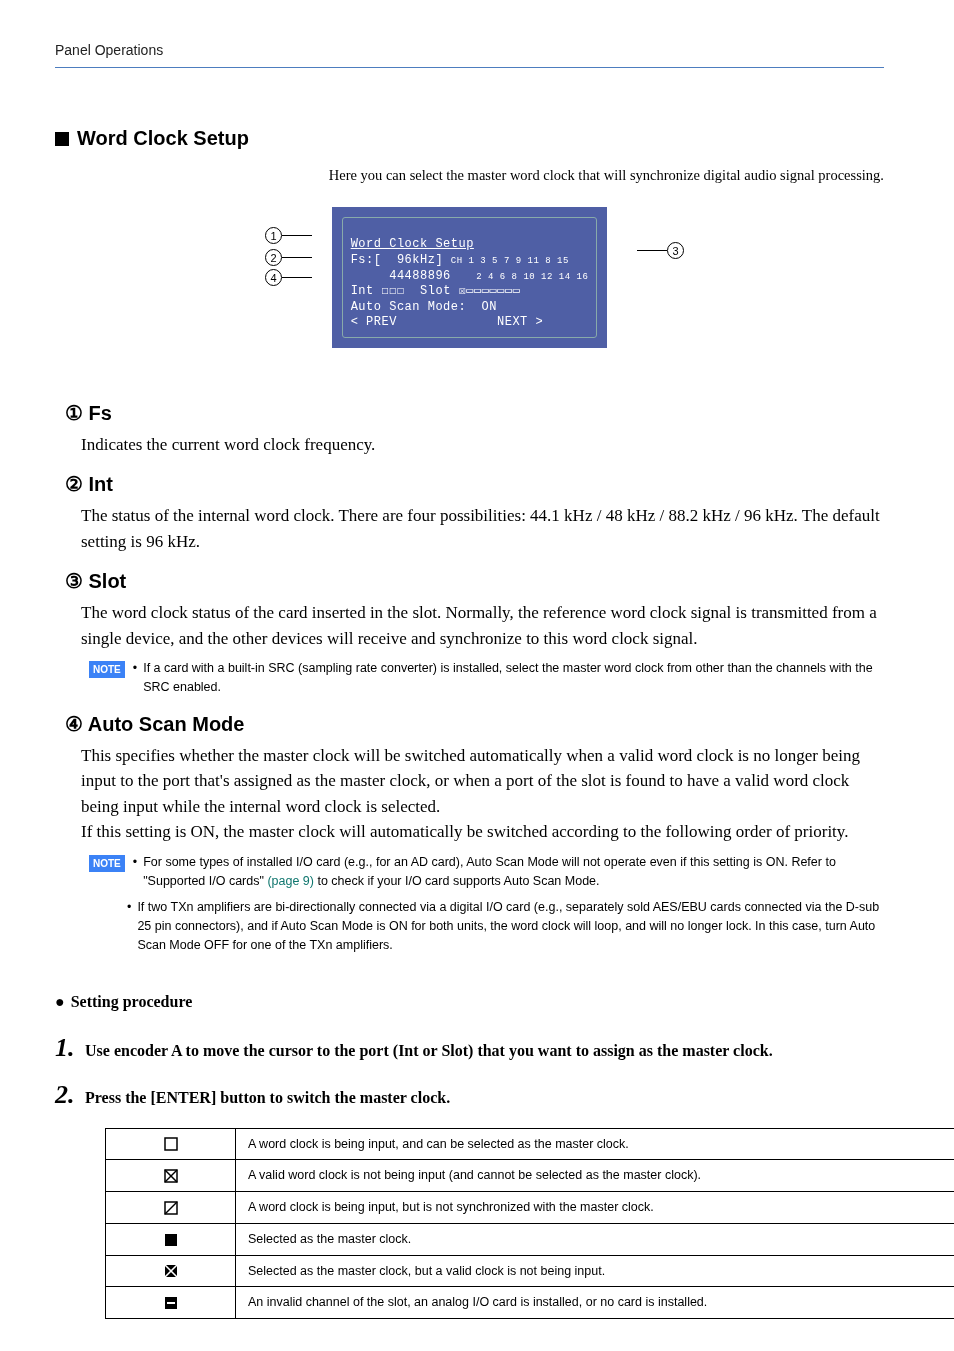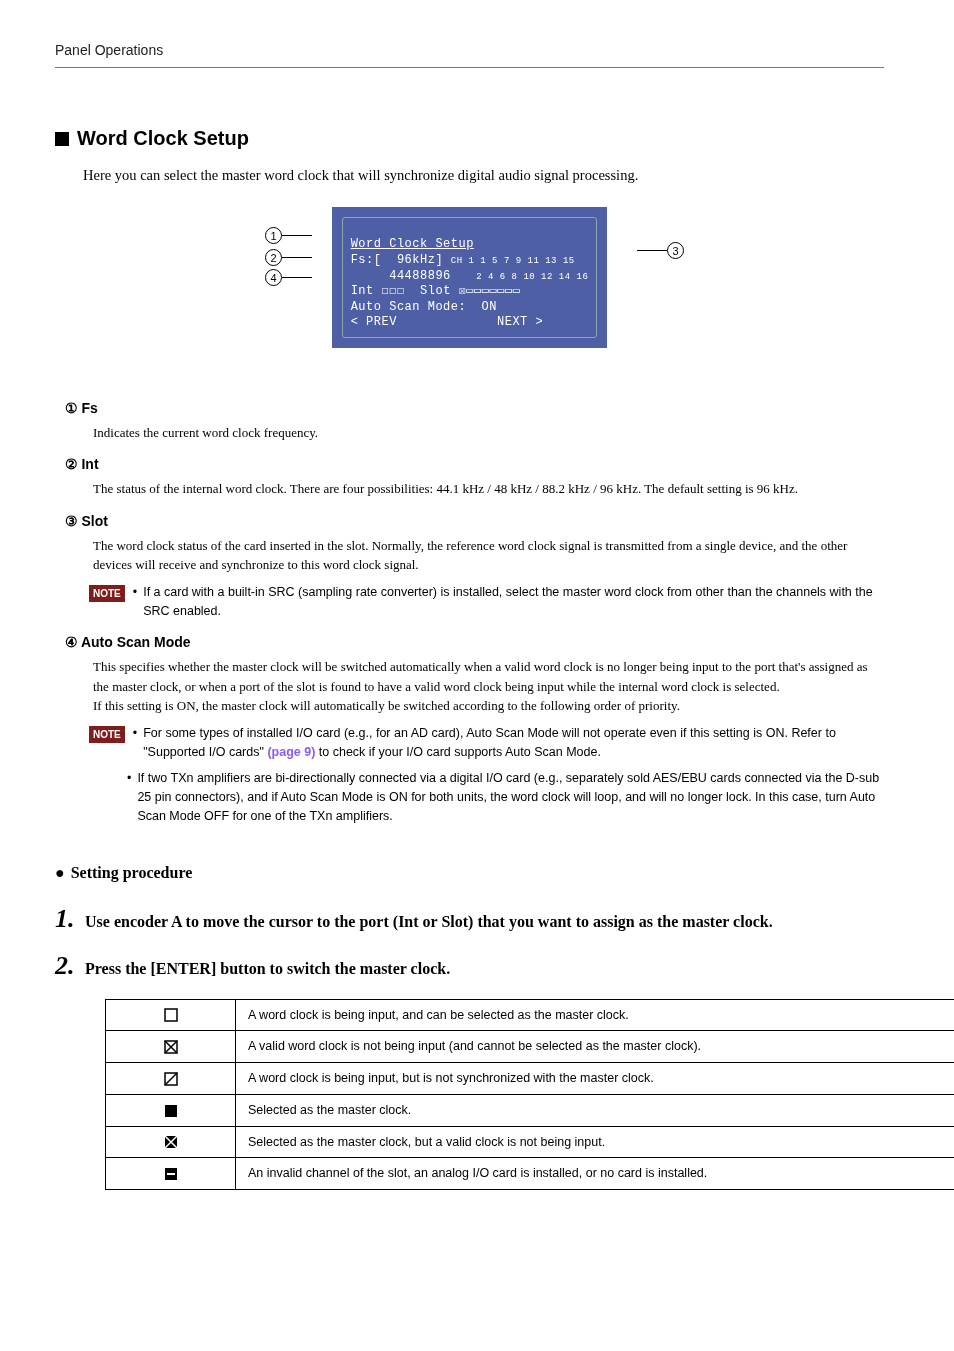--- a/index.html
+++ b/index.html
@@ -11,21 +11,21 @@
     margin: 0 auto;
     padding: 40px 70px 30px 55px;
     font-size: 14px;
     line-height: 1.5;
   }
   .hdr-title { font-size: 14px; font-family: Arial, Helvetica, sans-serif; margin-bottom: 6px; color:#222; }
   .hdr-line { border: none; border-top: 1.5px solid #4d7dbf; margin-bottom: 55px; }
 
   .h2 { font-family: Arial, Helvetica, sans-serif; font-weight: bold; font-size: 20px; margin-bottom: 12px; }
   .h2-sq { display:inline-block; width:14px; height:14px; background:#000; margin-right:8px; vertical-align: -1px; }
-  .intro { margin: 0 0 20px 28px; font-size: 14.5px; }
+  .intro { margin: 0 0 20px 28px; font-size: 14.5px; text-align: right; }
 
   .lcd-wrap { text-align:center; margin: 20px 0 50px 0; position: relative; }
   .lcd-box {
     display:inline-block;
     background:#4f5fa5;
     padding: 10px;
     position: relative;
   }
   .lcd-inner {
     font-family: "Courier New", monospace;
@@ -50,28 +50,28 @@
     line-height:16px;
     font-family: Arial, sans-serif;
     vertical-align: middle;
   }
   .anno { position:absolute; display:flex; align-items:center; }
   .anno .line { height:1px; background:#000; }
   .anno.left { flex-direction:row; }
   .anno.right { flex-direction:row-reverse; }
 
   .item { margin: 0 0 12px 10px; }
-  .item-head { font-family: Arial, Helvetica, sans-serif; font-weight:bold; font-size:14px; margin-bottom:4px; }
-  .item-body { margin-left: 28px; font-size:13px; }
+  .item-head { font-family: Arial, Helvetica, sans-serif; font-weight:bold; font-size:20px; margin-bottom:4px; }
+  .item-body { margin-left: 16px; font-size:17px; }
   .note-row { margin: 8px 0 0 24px; display:flex; align-items:flex-start; font-family: Arial, Helvetica, sans-serif; font-size:12.5px; line-height:1.5; }
-  .note-tag { background:#7f1d1d; color:#fff; font-size:10px; padding:1px 4px; margin-right:8px; font-weight:bold; margin-top:2px; }
+  .note-tag { background:#3b82f6; color:#fff; font-size:10px; padding:1px 4px; margin-right:8px; font-weight:bold; margin-top:2px; }
   .note-bullet { margin-right:6px; }
   .note-text { flex:1; }
   .ol-custom { margin-left:50px; margin-top:6px; }
-  .link { color:#8b5cf6;font-weight:bold; }
+  .link { color:#0f766e; }
 
   .h3 { font-family: Liberation Serif, serif; font-weight:bold; font-size:16px; margin: 35px 0 14px 0; }
   .h3-dot { font-size:16px; margin-right:6px; }
 
   .step { display:flex; align-items:baseline; margin:4px 0 8px 0; }
   .step-no { font-family: "Times New Roman", serif; font-style:italic; font-weight:bold; font-size:26px; width:30px; }
   .step-text { font-family: "Times New Roman", serif; font-weight:bold; font-size:16px; }
 
   table.legend { border-collapse: collapse; width: 896px; margin: 14px 0 0 50px; font-family: Arial, Helvetica, sans-serif; font-size:12.5px; }
   table.legend td { border:1px solid #000; padding:6px 12px; }
@@ -105,21 +105,21 @@
   </div>
   
   <div class="anno right" style="top:35px; right:200px;">
     <span class="circ-no">3</span>
       <div class="line" style="width:30px;"></div>
   </div>
 
   <div class="lcd-box">
     <div class="lcd-inner">
 <span class="under">Word Clock Setup</span>
-<span>Fs:[  96kHz]</span> <span style="font-size:9px;">CH 1 1 5 7 9 11 13 15</span>
+<span>Fs:[  96kHz]</span> <span style="font-size:9px;">CH 1 3 5 7 9 11 8 15</span>
 <span>     44488896 </span><span style="font-size:9px;">   2 4 6 8 10 12 14 16</span>
 <span>Int ☐☐☐</span>  <span>Slot ☒▭▭▭▭▭▭▭</span>
 <span>Auto Scan Mode:  ON </span>
 <span>&lt; PREV</span>             <span>NEXT &gt;</span></div>
   </div>
 </div>
 
 <div class="item">
   <div class="item-head"><span>①</span> <span>Fs</span></div>
   <div class="item-body">Indicates the current word clock frequency.</div>

